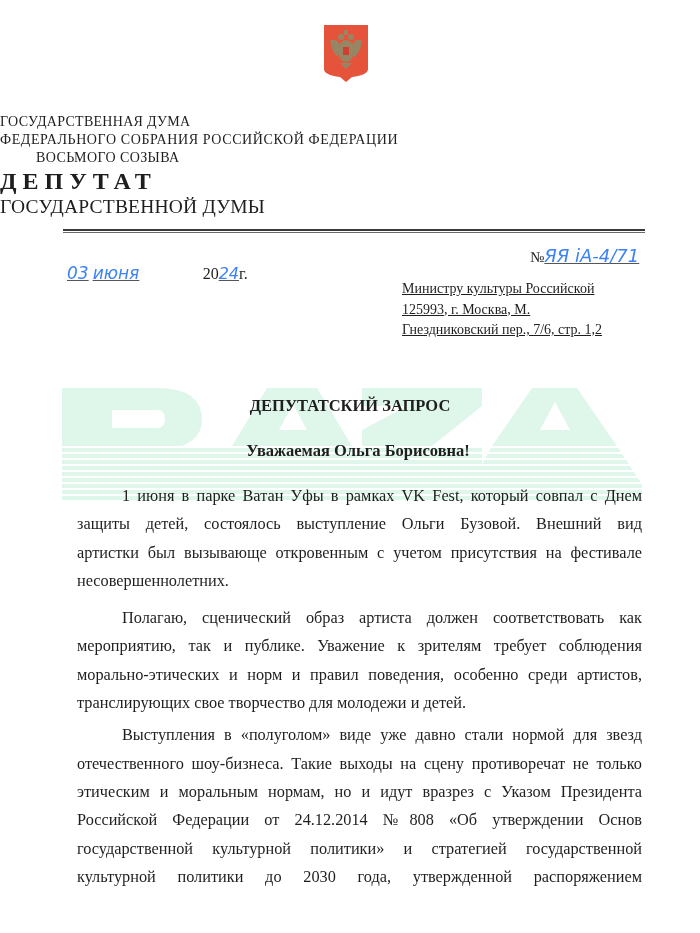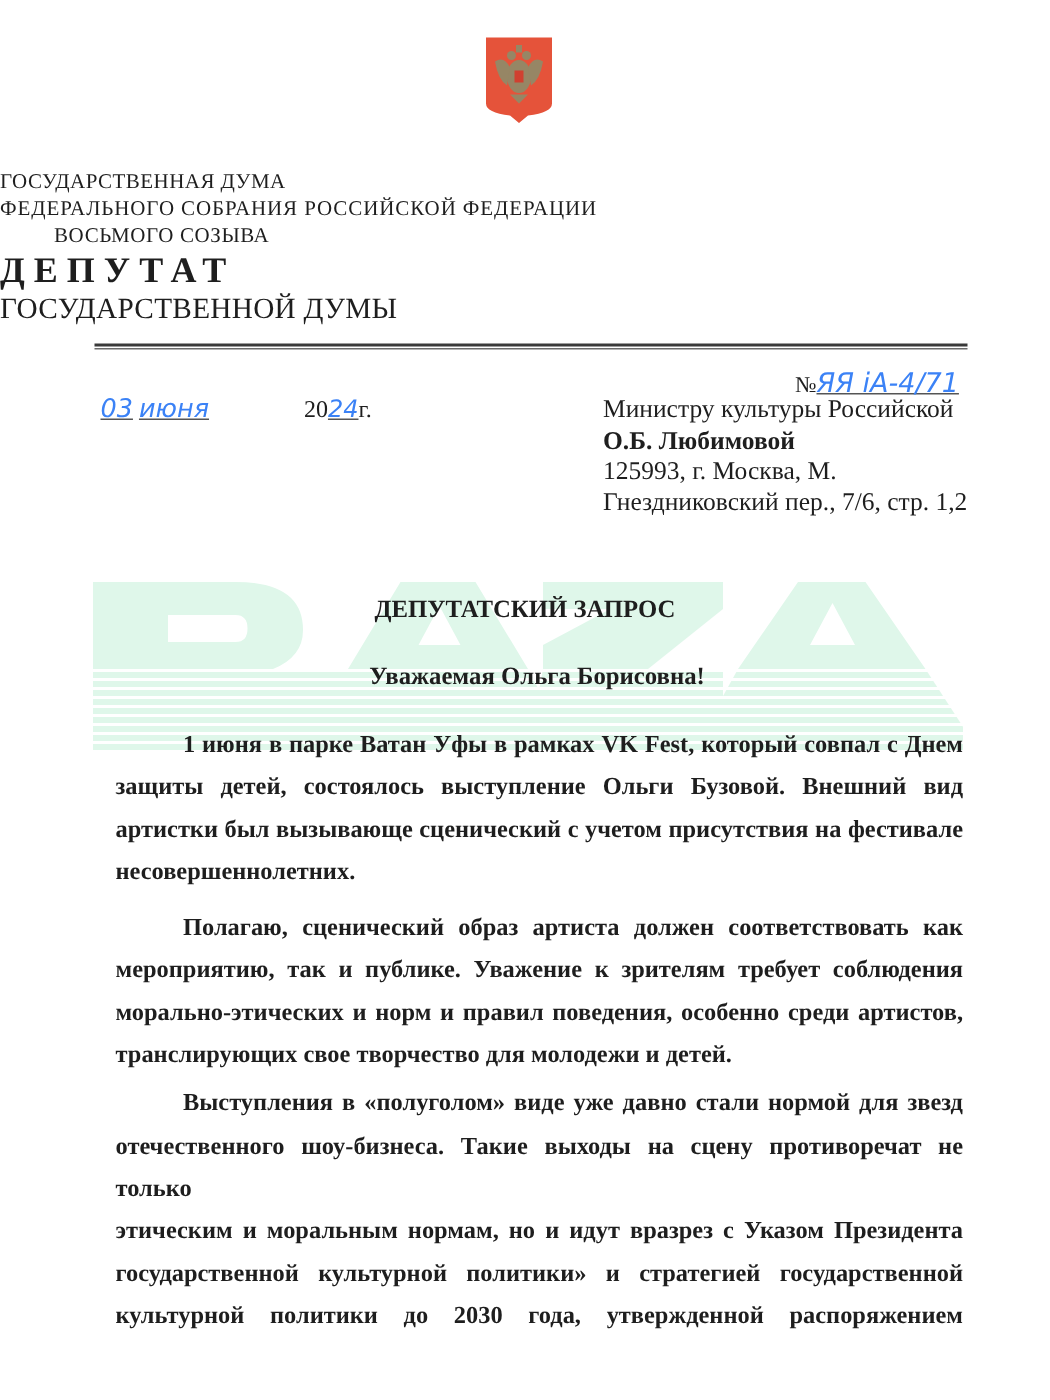--- a/index.html
+++ b/index.html
@@ -13,26 +13,26 @@
   .h3 { top: 150px; font-size: 14px; letter-spacing: 0.4px; padding-left: 36px; }
   .h4 { top: 168px; font-size: 24px; font-weight: bold; letter-spacing: 6px; }
   .h5 { top: 196px; font-size: 19.5px; letter-spacing: 0.2px; }
   .rule { position: absolute; left: 63px; top: 229px; width: 582px; height: 4px;
           border-top: 2px solid #3a3a3a; border-bottom: 1px solid #6a6a6a; box-sizing: border-box; z-index: 1; }
   .date-row { position: absolute; left: 67px; top: 244px; font-size: 16px; z-index: 1; }
   .hand { font-family: "DejaVu Sans", sans-serif; font-style: italic; color: #3b82f6; text-decoration: underline; text-decoration-color: #555; margin-top: 19px; }
   .hand.d { font-size: 17px; }
   .hand.m { font-size: 17px; display: inline-block; width: 110px; }
   .numrow { position: absolute; left: 530px; top: 245px; font-size: 15px; z-index: 1; }
-  .addr { position: absolute; left: 402px; top: 263px; font-size: 17px; line-height: 20.5px; z-index: 1; }
+  .addr { position: absolute; left: 402px; top: 279px; font-size: 14px; line-height: 20.5px; z-index: 1; text-decoration: underline; }
   .addr .bold { font-weight: bold; }
   .title { position: absolute; left: 0; width: 700px; top: 396px; text-align: center; font-weight: bold; font-size: 16.5px; z-index: 1; }
   .greet { position: absolute; left: 0; width: 716px; top: 441px; text-align: center; font-weight: bold; font-size: 16.5px; z-index: 1; }
   .body { position: absolute; left: 77px; width: 565px; top: 482px; font-size: 16.3px; line-height: 28.3px; text-align: justify; z-index: 1; }
-  .line { display: block; text-align: justify; text-align-last: justify; font-weight: bold; }
+  .line { display: block; text-align: justify; text-align-last: justify; }
   .line.last { text-align-last: left; }
   .line.first { text-indent: 45px; }
 </style>
 </head>
 <body>
 
 <svg class="emblem" viewBox="0 0 48 60">
   <path d="M2 2 H46 V46 Q46 52 30 54 L24 59 L18 54 Q2 52 2 46 Z" fill="#e5533a"></path>
   <g fill="#8e8c6a" opacity="0.9">
     <ellipse cx="24" cy="28" rx="8" ry="11"></ellipse>
@@ -83,41 +83,41 @@
   <span class="hand d">03</span>
   <span class="hand m">июня</span><span>20</span><span class="hand">24</span><span>г.</span>
 </div>
 
 <div class="numrow">
   <span>№</span><span class="hand" style="font-size:18px">ЯЯ іА-4/71</span>
 </div>
 
 <div class="addr">
   <div>Министру культуры Российской</div>
-  <div class="bold">О.Б. Любимовой</div>
   <div>125993, г. Москва, М.</div>
   <div>Гнездниковский пер., 7/6, стр. 1,2</div>
 </div>
 
 <div class="title">ДЕПУТАТСКИЙ ЗАПРОС</div>
 <div class="greet">Уважаемая Ольга Борисовна!</div>
 
 <div class="body">
   <div style="margin-bottom:9px">
     <span class="line first">1 июня в парке Ватан Уфы в рамках VK Fest, который совпал с Днем</span>
     <span class="line">защиты детей, состоялось выступление Ольги Бузовой. Внешний вид</span>
-    <span class="line">артистки был вызывающе сценический с учетом присутствия на фестивале</span>
+    <span class="line">артистки был вызывающе откровенным с учетом присутствия на фестивале</span>
     <span class="line last">несовершеннолетних.</span>
   </div>
   <div style="margin-bottom:4px">
     <span class="line first">Полагаю, сценический образ артиста должен соответствовать как</span>
     <span class="line">мероприятию, так и публике. Уважение к зрителям требует соблюдения</span>
     <span class="line">морально-этических и норм и правил поведения, особенно среди артистов,</span>
     <span class="line last">транслирующих свое творчество для молодежи и детей.</span>
   </div>
   <div>
     <span class="line first">Выступления в «полуголом» виде уже давно стали нормой для звезд</span>
     <span class="line">отечественного шоу-бизнеса. Такие выходы на сцену противоречат не только</span>
     <span class="line">этическим и моральным нормам, но и идут вразрез с Указом Президента</span>
+    <span class="line">Российской Федерации от 24.12.2014 №808 «Об утверждении Основ</span>
     <span class="line">государственной культурной политики» и стратегией государственной</span>
     <span class="line">культурной политики до 2030 года, утвержденной распоряжением</span>
   </div>
 </div>
 
 </body></html>

